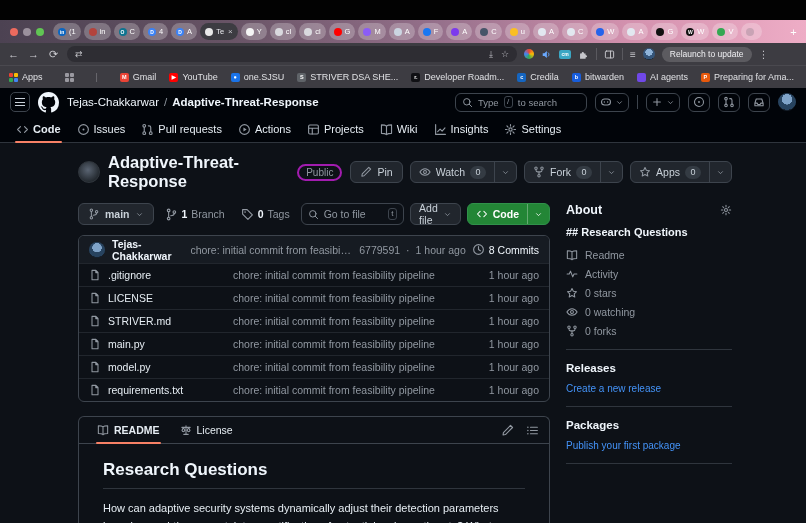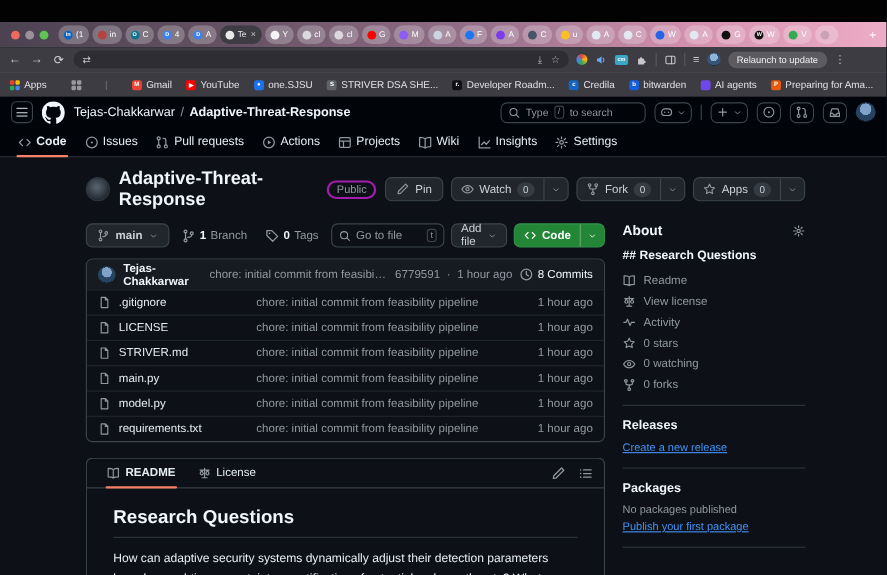--- a/index.html
+++ b/index.html
@@ -117,21 +117,21 @@
 
   .sb-title{font-size:12.5px;font-weight:700;color:#f0f6fc;display:flex;align-items:center}
   .sb-gear{margin-left:auto;color:#9198a1}
   .sb-desc{margin-top:9px;font-weight:700;color:#f0f6fc;font-size:11px}
   .sb-links{margin-top:11px;display:flex;flex-direction:column;gap:7px}
   .sb-link{display:flex;align-items:center;gap:7px;color:#9198a1;font-size:10.5px}
   .sb-link .oi{width:12px;height:12px}
   hr.sb{border:0;border-top:1px solid #2f353d;margin:12px 0}
   .sb-h{font-size:11.5px;font-weight:700;color:#f0f6fc;margin-bottom:8px}
   .sb-muted{font-size:10px;margin-bottom:4px}
-  .sb-linkblue{color:#4493f8;font-size:10px;text-decoration:underline;display:inline-block}
+  .sb-linkblue{color:#4493f8;font-size:10px;display:inline-block}
 </style>
 </head>
 <body>
 
 <svg width="0" height="0" style="position:absolute">
   <defs>
     <symbol id="i-code" viewBox="0 0 16 16">
         <path d="M5.5 4.5 2 8l3.5 3.5M10.5 4.5 14 8l-3.5 3.5"></path>
       </symbol>
     <symbol id="i-issue" viewBox="0 0 16 16">
@@ -862,26 +862,20 @@
       <div class="sb-desc">## Research Questions</div>
       <div class="sb-links">
 
           <span class="sb-link">
             <svg class="oi">
               <use href="#i-book"></use>
             </svg>
             <span>Readme</span>
           </span>
 
-          <span class="sb-link">
-            <svg class="oi">
-              <use href="#i-law"></use>
-            </svg>
-            <span>View license</span>
-          </span>
 
           <span class="sb-link">
             <svg class="oi">
               <use href="#i-pulse"></use>
             </svg>
             <span>Activity</span>
           </span>
 
           <span class="sb-link">
             <svg class="oi">
@@ -903,21 +897,20 @@
             </svg>
             <span>0 forks</span>
           </span>
 
       </div>
       <hr class="sb">
       <div class="sb-h">Releases</div>
       <span class="sb-linkblue">Create a new release</span>
       <hr class="sb">
       <div class="sb-h">Packages</div>
-      <div class="sb-muted">No packages published</div>
       <span class="sb-linkblue">Publish your first package</span>
       <hr class="sb">
       
       
       
       
       
     </div>
   </div>
 </div>

